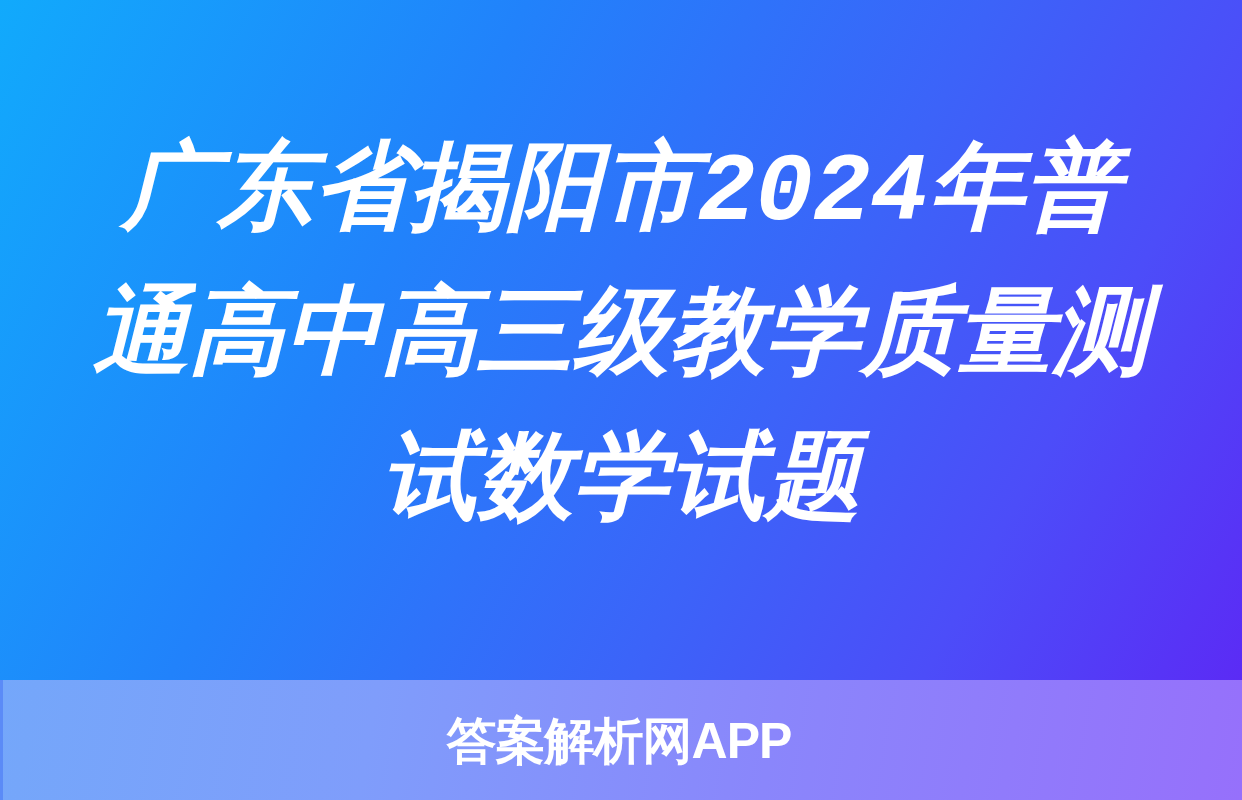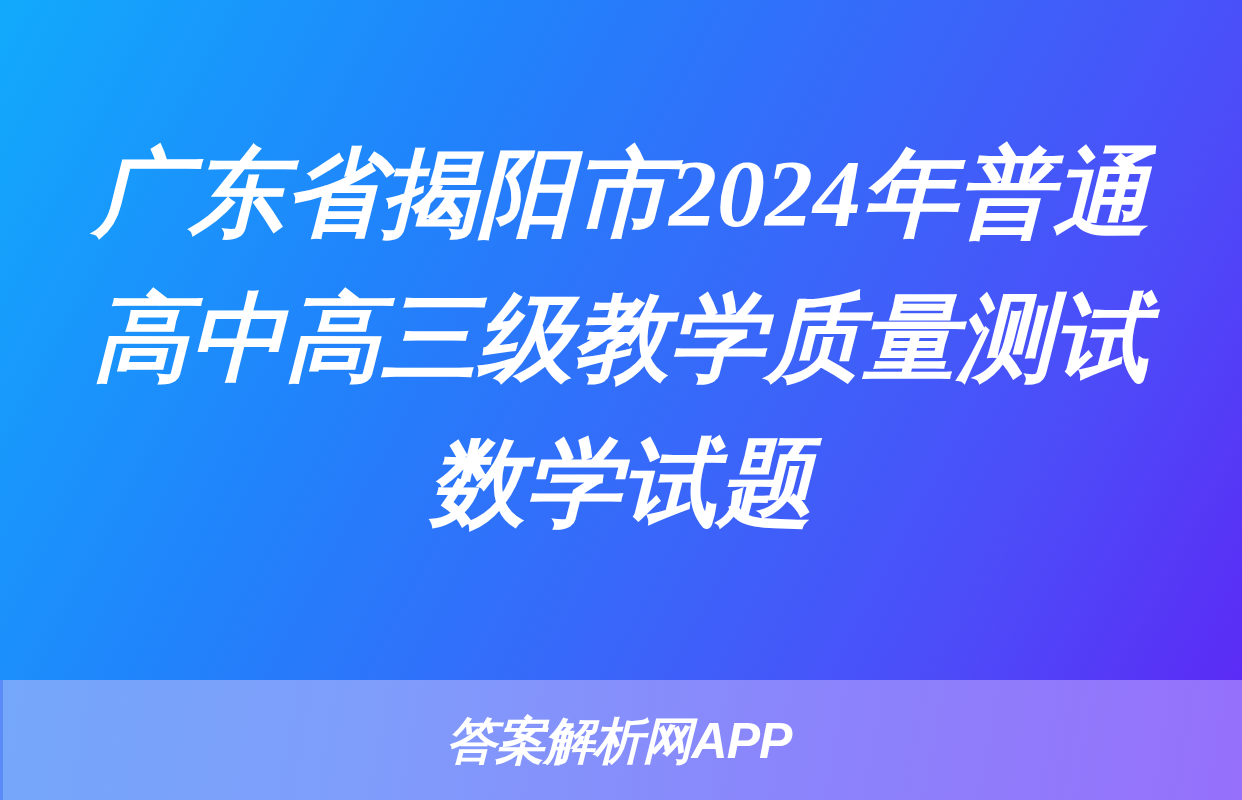--- a/index.html
+++ b/index.html
@@ -37,21 +37,21 @@
     margin: 0;
     padding: 0;
     color: #ffffff;
     font-size: 96px;
     line-height: 145px;
     font-weight: 700;
     font-style: italic;
     letter-spacing: 0px;
     text-align: center;
     word-break: break-all;
-    font-family: Liberation Serif, serif;
+    font-family: Liberation Mono, monospace;
     -webkit-font-smoothing: antialiased;
     transform: translateY(-2px);
   }
 
   
   .footer {
     position: absolute;
     left: 0;
     top: 680px;
     width: 1242px;
@@ -69,21 +69,20 @@
     width: 3px;
     height: 120px;
     background: #5B8BF7;
   }
 
   .footer-watermark {
     color: #ffffff;
     font-size: 50px;
     line-height: 54px;
     font-weight: 700;
-    font-style: italic;
     letter-spacing: -1px;
     text-align: center;
     font-family: "Liberation Sans", "DejaVu Sans", sans-serif;
     transform: translate(-2px, 1px);
     white-space: nowrap;
   }
 </style>
 </head>
 <body>
 

